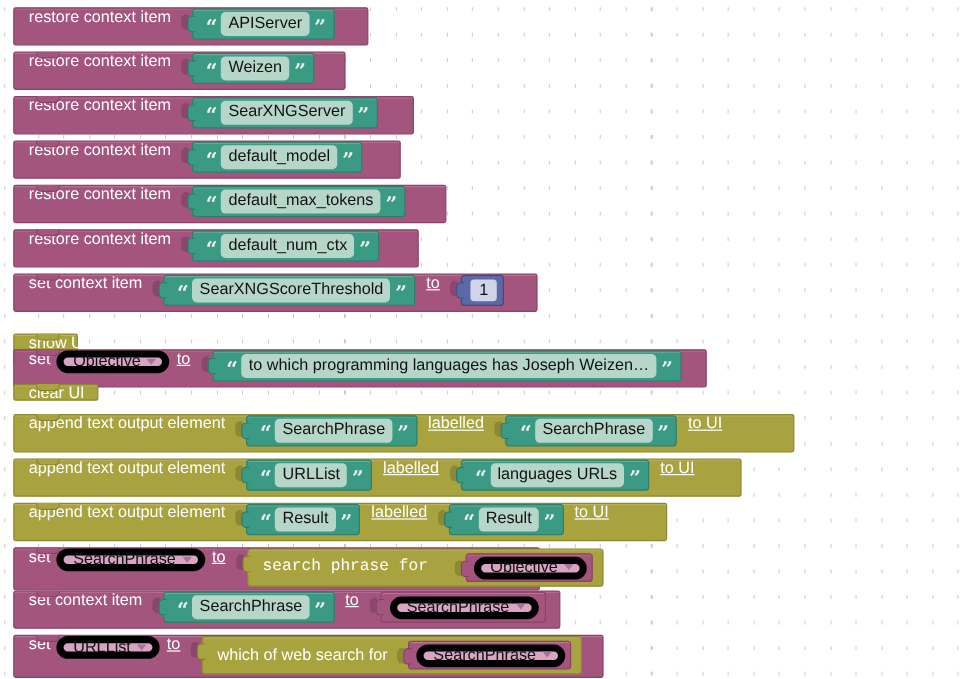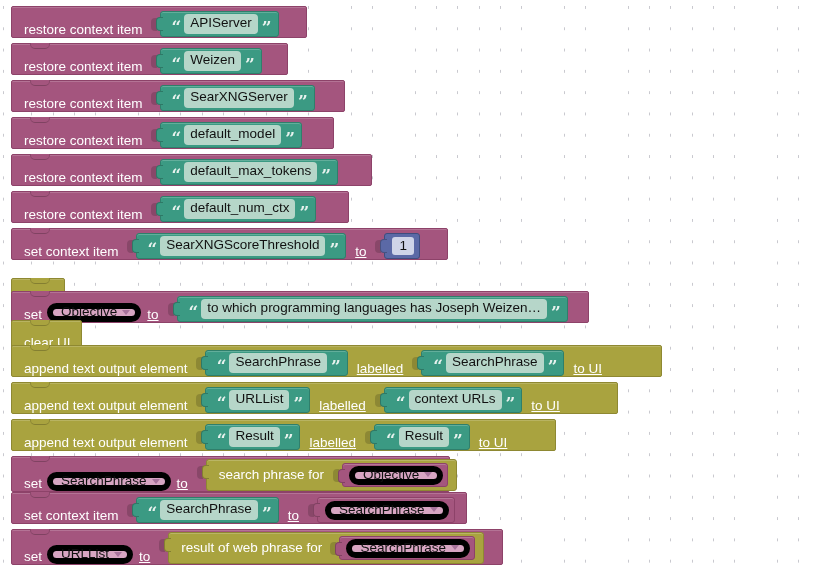--- a/index.html
+++ b/index.html
@@ -28,21 +28,21 @@
     background-position:11px 0;
     pointer-events:none;
   }
 
   #blocks{position:absolute;inset:0;}
 
   
   .blk{
     position:absolute;
     box-sizing:border-box;
-    display:flex;align-items:flex-end;
+    display:flex;align-items:flex-start;
     color:#ffffff;
     font-size:13.5px;
     line-height:1;
     white-space:nowrap;
     border-radius:2px;
   }
   
   .c-magenta{background:#a4557e;border:1px solid #8d4269;
      box-shadow:inset 0 1px 0 rgba(255,255,255,.18);}
   .c-olive{background:#a9a33f;border:1px solid #8e8832;
@@ -243,21 +243,21 @@
       </span>
       <span class="lbl-r">to</span>
       <span class="socket"></span>
       <span class="val v-green">
         <span class="q left">“</span>
         <span class="tfield">to which programming languages has Joseph Weizen…</span>
         <span class="q right">”</span>
       </span>
     </div>
 
-    <div class="blk stmt c-olive" style="left:11px;top:320px;width:71px;height:31px;">
+    <div class="blk stmt c-olive" style="left:11px;top:320px;width:71px;height:14px;">
       <span class="lbl">clear UI</span>
     </div>
 
     <div class="blk stmt c-olive" style="left:11px;top:345px;width:651px;">
       <span class="lbl">append text output element</span>
       <span class="socket"></span>
       <span class="val v-green">
         <span class="q left">“</span>
         <span class="tfield">SearchPhrase</span>
         <span class="q right">”</span>
@@ -277,21 +277,21 @@
       <span class="socket"></span>
       <span class="val v-green">
         <span class="q left">“</span>
         <span class="tfield">URLList</span>
         <span class="q right">”</span>
       </span>
       <span class="lbl-r">labelled</span>
       <span class="socket"></span>
       <span class="val v-green">
         <span class="q left">“</span>
-        <span class="tfield">context URLs</span>
+        <span class="tfield">languages URLs</span>
         <span class="q right">”</span>
       </span>
       <span class="lbl-r">to UI</span>
     </div>
 
     <div class="blk stmt c-olive" style="left:11px;top:419px;width:545px;">
       <span class="lbl">append text output element</span>
       <span class="socket"></span>
       <span class="val v-green">
         <span class="q left">“</span>
@@ -310,21 +310,21 @@
 
     <div class="blk stmt c-magenta" style="left:11px;top:456px;width:439px;height:36px;">
       <span class="lbl">set</span>
       <span class="ddfield">
         <span>SearchPhrase</span>
         <span class="caret"></span>
       </span>
       <span class="lbl-r">to</span>
       <span class="socket" style="height:30px;"></span>
       <span class="val v-olive" style="height:30px;padding:0 8px 0 12px;">
-        <span class="lbl" style="padding-right:8px;">search phrase for</span>
+        <span class="lbl" style="padding-right:21px;font-family:Liberation Mono, monospace;">search phrase for</span>
         <span class="socket" style="height:22px;margin-left:0;"></span>
         <span class="val v-magenta" style="height:22px;padding:0 4px 0 6px;margin-right:0;">
           <span class="ddfield">
             <span>Objective</span>
             <span class="caret"></span>
           </span>
         </span>
       </span>
     </div>
 
@@ -348,21 +348,21 @@
 
     <div class="blk stmt c-magenta" style="left:11px;top:529px;width:492px;height:36px;">
       <span class="lbl">set</span>
       <span class="ddfield">
         <span>URLList</span>
         <span class="caret"></span>
       </span>
       <span class="lbl-r">to</span>
       <span class="socket" style="height:30px;"></span>
       <span class="val v-olive" style="height:30px;padding:0 8px 0 12px;">
-        <span class="lbl" style="padding-right:7px;">result of web phrase for</span>
+        <span class="lbl" style="padding-right:7px;">which of web search for</span>
         <span class="socket" style="height:22px;margin-left:0;"></span>
         <span class="val v-magenta" style="height:22px;padding:0 4px 0 6px;margin-right:0;">
           <span class="ddfield">
             <span>SearchPhrase</span>
             <span class="caret"></span>
           </span>
         </span>
       </span>
     </div>
 

